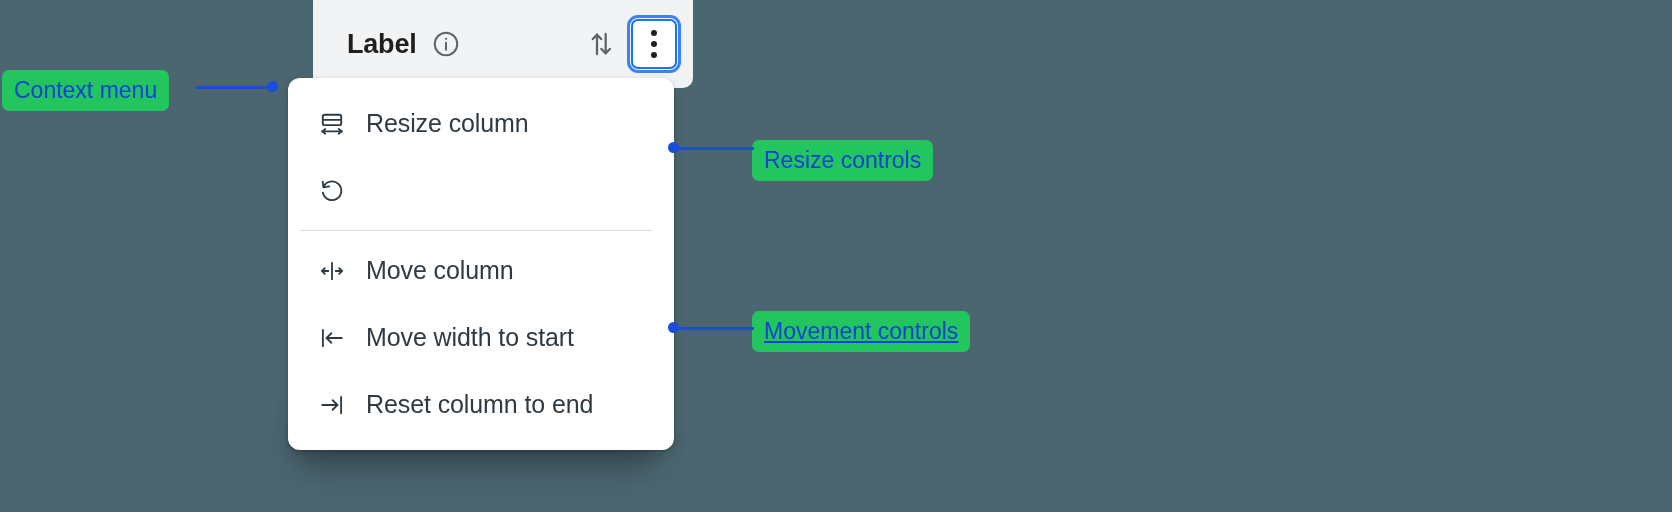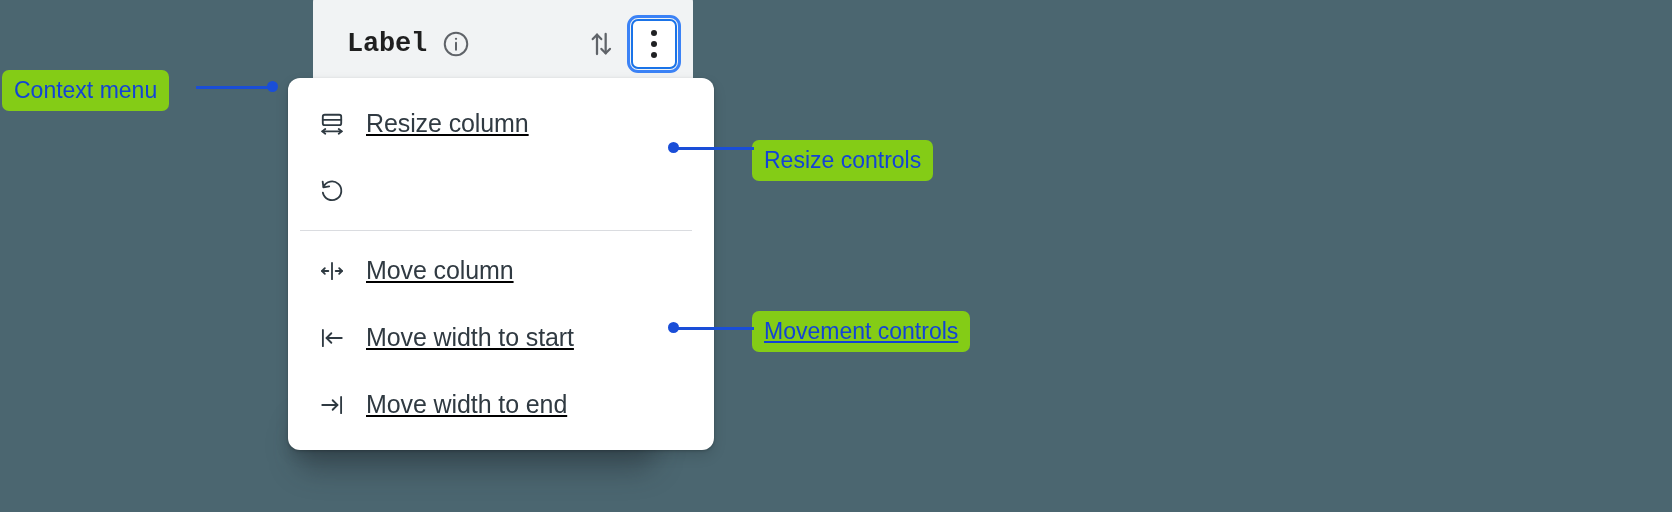--- a/index.html
+++ b/index.html
@@ -33,21 +33,20 @@
     align-items: center;
     gap: 14px;
     flex: 1;
     padding-top: 8px;
   }
   .header-label {
     font-size: 27px;
     font-weight: bold;
     color: #1f1f1f;
     letter-spacing: -0.2px;
-    font-family: Liberation Mono, monospace;
   }
   .info-icon { width: 30px; height: 30px; display: block; }
   .header-right {
     display: flex;
     align-items: center;
     gap: 14px;
     padding-top: 8px;
   }
   .sort-icon { width: 32px; height: 32px; display: block; }
   .kebab-btn {
@@ -79,26 +78,25 @@
     width: 360px;
     height: 50px;
     background: rgba(20,24,30,0.33);
     filter: blur(14px);
     border-radius: 18px;
   }
   .context-menu {
     position: absolute;
     left: 288px;
     top: 78px;
-    width: 426px;
+    width: 386px;
     background: #ffffff;
     border-radius: 12px;
     padding: 12px 0;
     box-shadow: 0 1px 3px rgba(0,0,0,0.22), 0 6px 14px rgba(0,0,0,0.12);
-    text-decoration: underline;
   }
   .menu-item {
     display: flex;
     align-items: center;
     height: 67px;
     padding: 0 24px 0 30px;
     gap: 20px;
     cursor: pointer;
   }
   .menu-icon {
@@ -118,21 +116,21 @@
   }
   .menu-divider {
     height: 1px;
     background: #dadce0;
     margin: 6px 22px 6px 12px;
   }
 
   
   .anno-pill {
     position: absolute;
-    background: #84cc16;
+    background: #22c55e;
     border-radius: 7px;
     padding: 6px 12px;
     font-size: 23px;
     color: #1243d6;
     white-space: nowrap;
     line-height: 1.25;
   }
   .anno-line {
     position: absolute;
     height: 3px;
@@ -246,21 +244,21 @@
     </div>
 
     <div class="menu-item">
       <span class="menu-icon">
         <svg width="26" height="26" viewBox="0 0 24 24" fill="none" stroke="currentColor" stroke-width="1.7" stroke-linecap="round" stroke-linejoin="round">
           <line x1="20.4" y1="4.5" x2="20.4" y2="19.5"></line>
           <line x1="3" y1="12" x2="17" y2="12"></line>
           <polyline points="12.6,7.6 17,12 12.6,16.4"></polyline>
         </svg>
       </span>
-      <span class="menu-text">Move width to end</span>
+      <span class="menu-text">Reset column to end</span>
     </div>
 
   </div>
 
   <div class="anno-pill" id="anno-context">Context menu</div>
   <div class="anno-line" id="anno-context-line"></div>
   <div class="anno-dot" id="anno-context-dot"></div>
 
   <div class="anno-pill" id="anno-resize">Resize controls</div>
   <div class="anno-line" id="anno-resize-line"></div>

